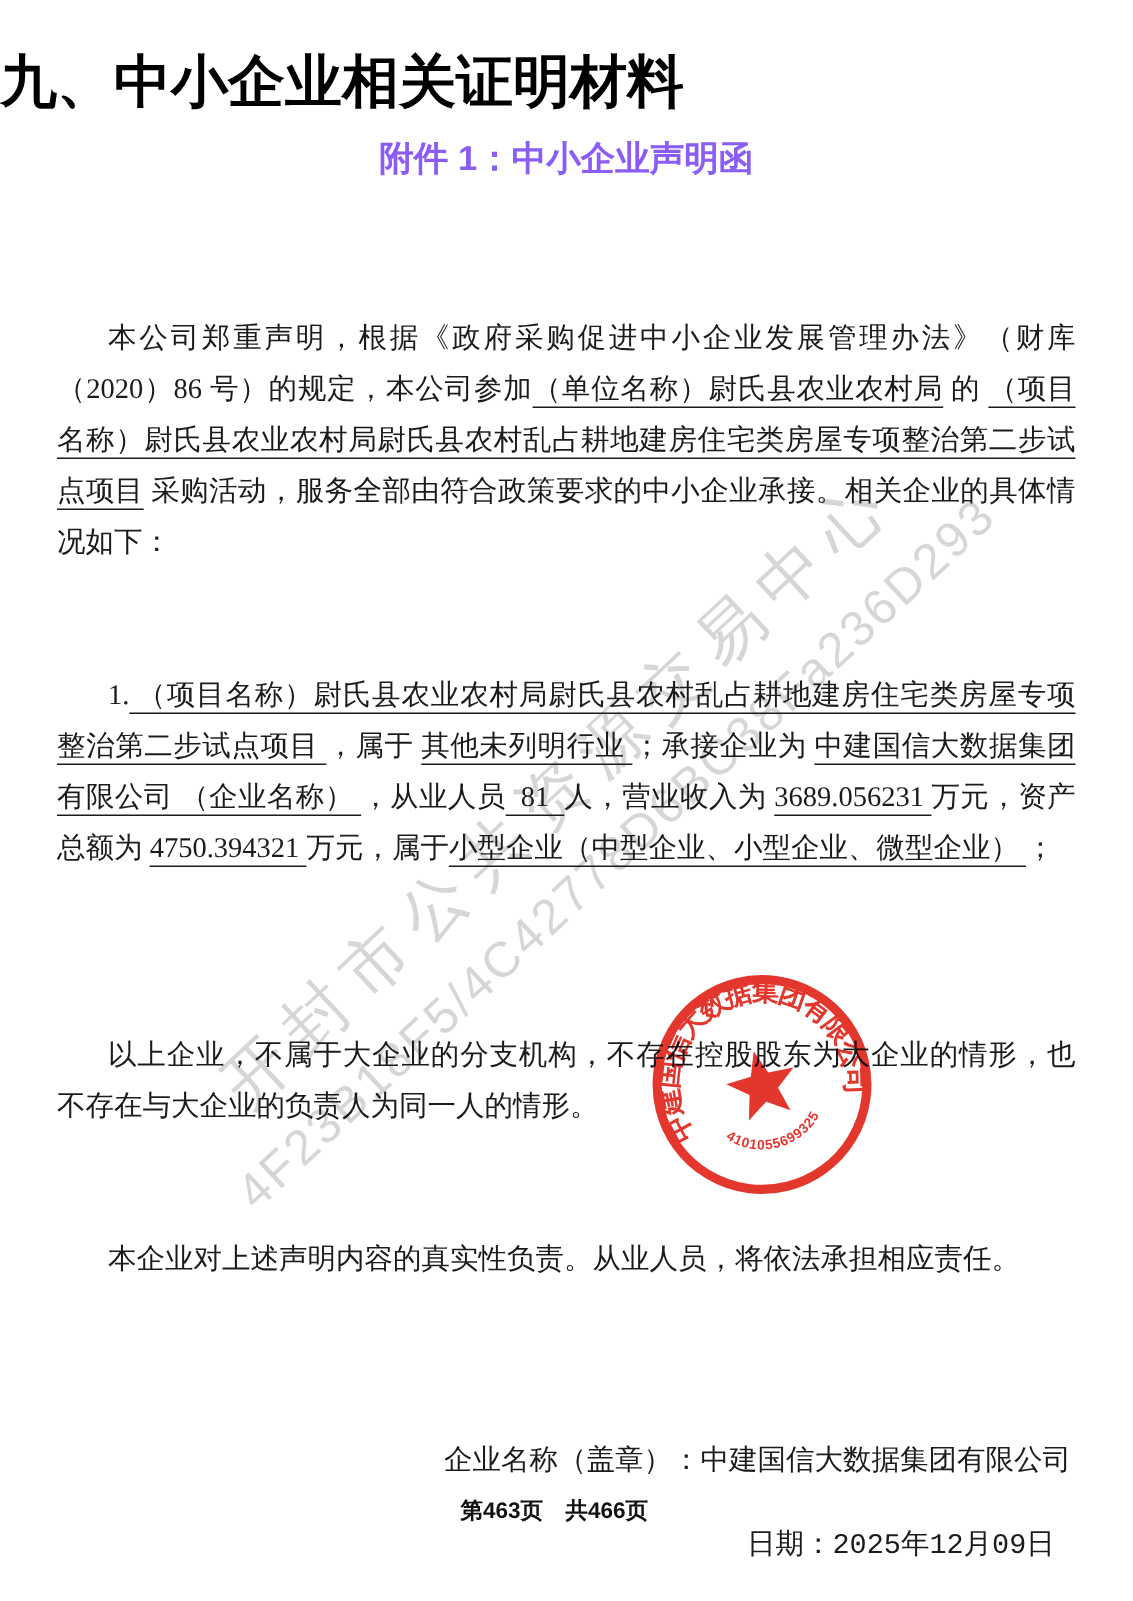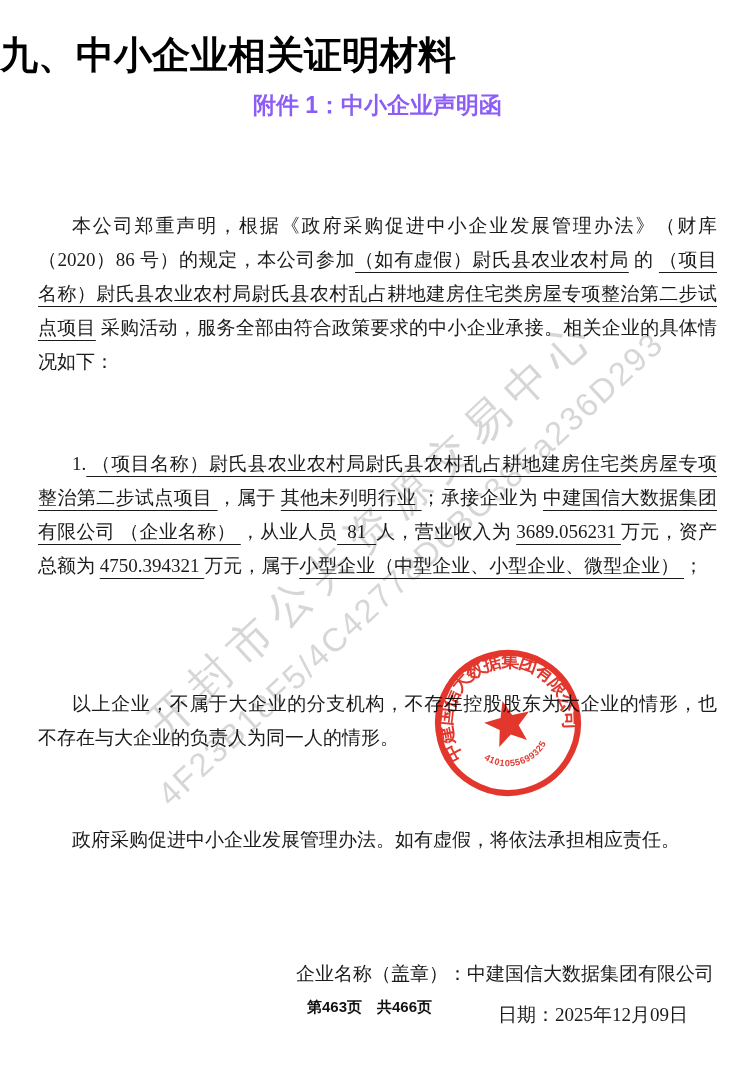--- a/index.html
+++ b/index.html
@@ -37,21 +37,21 @@
   
   .content { position:relative; z-index:2; margin:22px 38px 0 38px;
     font-size:19px; line-height:34px; text-align:justify; white-space:pre-wrap; }
   .para   { margin:0; text-indent:34px; }
   .gap-lg { margin-top:36px; }
   .seg    { }
   .seg.u  { text-decoration:underline; text-underline-offset:6px; text-decoration-thickness:1px; }
   
   .signature { position:relative; z-index:2; margin-top:30px; font-size:19px; line-height:38px; }
   .sig-company { margin-left:296px; white-space:pre; }
-  .sig-date    { margin-left:498px; margin-top:3px; white-space:pre; }
+  .sig-date    { margin-left:498px; margin-top:18px; white-space:pre;font-family:Liberation Mono, monospace; }
   
   .footer {
     position:absolute; left:0; right:16px; bottom:50px;
     text-align:center; z-index:2;
     font-family:"Liberation Sans","DejaVu Sans",sans-serif;
     font-size:15px; font-weight:bold; color:#111; white-space:pre;
   }
   
   .stamp {
     position:absolute; left:432px; top:647px;
@@ -69,24 +69,24 @@
 
   <div class="watermark">
     <div class="wm-cn">开封市公共资源交易中心</div>
     <div class="wm-hash">4F23B18F5/4C42778D6BC38Fa236D293</div>
   </div>
 
   <h1 class="doc-title">九、中小企业相关证明材料</h1>
   <h2 class="doc-subtitle">附件 1：中小企业声明函</h2>
 
   <div class="content">
-    <p class="para"><span class="seg">本公司郑重声明，根据《政府采购促进中小企业发展管理办法》（财库（2020）86 号）的规定，本公司参加</span><span class="seg u">（如有虚假）尉氏县农业农村局</span><span class="seg"> 的 </span><span class="seg u">（项目名称）尉氏县农业农村局尉氏县农村乱占耕地建房住宅类房屋专项整治第二步试点项目</span><span class="seg"> 采购活动，服务全部由符合政策要求的中小企业承接。相关企业的具体情况如下：</span></p>
+    <p class="para"><span class="seg">本公司郑重声明，根据《政府采购促进中小企业发展管理办法》（财库（2020）86 号）的规定，本公司参加</span><span class="seg u">（单位名称）尉氏县农业农村局</span><span class="seg"> 的 </span><span class="seg u">（项目名称）尉氏县农业农村局尉氏县农村乱占耕地建房住宅类房屋专项整治第二步试点项目</span><span class="seg"> 采购活动，服务全部由符合政策要求的中小企业承接。相关企业的具体情况如下：</span></p>
     <p class="para"><span class="seg">1.</span><span class="seg u"> （项目名称）尉氏县农业农村局尉氏县农村乱占耕地建房住宅类房屋专项整治第二步试点项目 </span><span class="seg">，属于 </span><span class="seg u">其他未列明行业 </span><span class="seg">；承接企业为 </span><span class="seg u">中建国信大数据集团有限公司 （企业名称） </span><span class="seg">，从业人员</span><span class="seg u">  81  </span><span class="seg">人，营业收入为 </span><span class="seg u">3689.056231 </span><span class="seg">万元，资产总额为 </span><span class="seg u">4750.394321 </span><span class="seg">万元，属于</span><span class="seg u">小型企业（中型企业、小型企业、微型企业） </span><span class="seg">；</span></p>
     <p class="para gap-lg">以上企业，不属于大企业的分支机构，不存在控股股东为大企业的情形，也不存在与大企业的负责人为同一人的情形。</p>
-    <p class="para">政府采购促进中小企业发展管理办法。如有虚假，将依法承担相应责任。</p>
+    <p class="para">本企业对上述声明内容的真实性负责。从业人员，将依法承担相应责任。</p>
   </div>
 
   <div class="signature">
     <div class="sig-company">企业名称（盖章）：中建国信大数据集团有限公司</div>
     <div class="sig-date">日期：2025年12月09日</div>
   </div>
 
   <div class="stamp">
     <svg viewBox="0 0 200 200">
       <defs>

